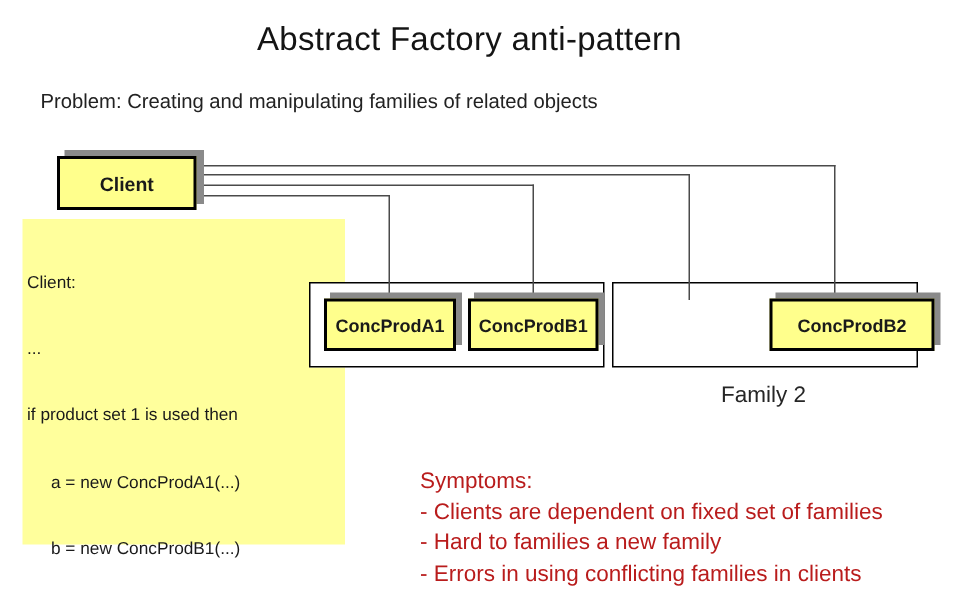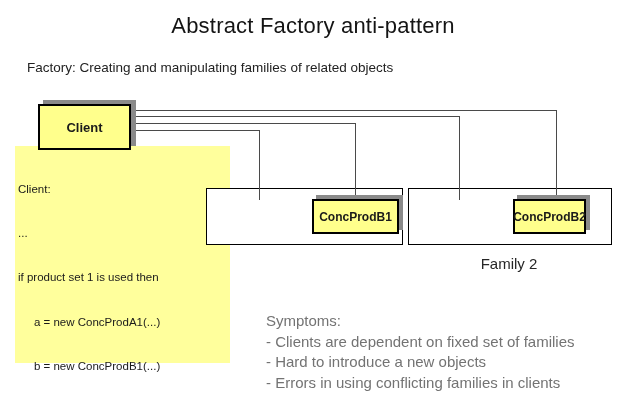--- a/index.html
+++ b/index.html
@@ -30,21 +30,21 @@
     color: #141414;
   }
   .problem {
     left: 27px; top: 60px;
     font-size: 13.5px;
     color: #222222;
   }
 
   .client-box {
     left: 38px; top: 104px;
-    width: 93px; height: 46px;
+    width: 93px; height: 36px;
     box-sizing: border-box;
     background: var(--box-fill);
     border: 2px solid var(--border);
     box-shadow: 5px -4px 0 var(--shadow);
     display: flex; align-items: center; justify-content: center;
     font-size: 13px; font-weight: bold;
     z-index: 4;
   }
 
   .code-block {
@@ -83,34 +83,34 @@
   }
 
   .family-label {
     top: 255px; width: 120px;
     text-align: center;
     font-size: 15px;
     color: #262626;
   }
 
   .symptoms {
-    left: 266px; top: 311px;
+    left: 280px; top: 311px;
     font-size: 15px;
     line-height: 20.5px;
-    color: #737373;
+    color: #b91c1c;
   }
 </style>
 </head>
 <body>
 
 <div class="slide">
 
   <div class="abs title">Abstract Factory anti-pattern</div>
 
-  <div class="abs problem">Factory: Creating and manipulating families of related objects</div>
+  <div class="abs problem">Problem: Creating and manipulating families of related objects</div>
 
   <div class="abs client-box">
     <span>Client</span>
   </div>
 
   <div class="abs code-block">
     <div class="code-line">Client:</div>
     <div class="code-line">...</div>
     <div class="code-line">if product set 1 is used then</div>
     <div class="code-line">     a = new ConcProdA1(...)</div>
@@ -134,29 +134,32 @@
 
   <div class="abs hline" style="left:130px; top:116px; width:330px;"></div>
   <div class="abs vline" style="left:459px; top:116px; height:84px;"></div>
 
   <div class="abs hline" style="left:130px; top:123px; width:226px;"></div>
   <div class="abs vline" style="left:355px; top:123px; height:77px;"></div>
 
   <div class="abs hline" style="left:130px; top:130px; width:130px;"></div>
   <div class="abs vline" style="left:259px; top:130px; height:70px;"></div>
 
+  <div class="abs product-box" style="left:216px; width:88px;">
+    <span>ConcProdA1</span>
+  </div>
   <div class="abs product-box" style="left:312px; width:87px;text-align:center;">
     <span>ConcProdB1</span>
   </div>
-  <div class="abs product-box" style="left:513px; width:73px;">
+  <div class="abs product-box" style="left:513px; width:110px;">
     <span>ConcProdB2</span>
   </div>
 
   <div class="abs family-label" style="left:449px;">Family 2</div>
 
   <div class="abs symptoms">
     <div>Symptoms:</div>
     <div>- Clients are dependent on fixed set of families</div>
-    <div>- Hard to introduce a new objects</div>
+    <div>- Hard to families a new family</div>
     <div>- Errors in using conflicting families in clients</div>
   </div>
 
 </div>
 
 </body></html>

